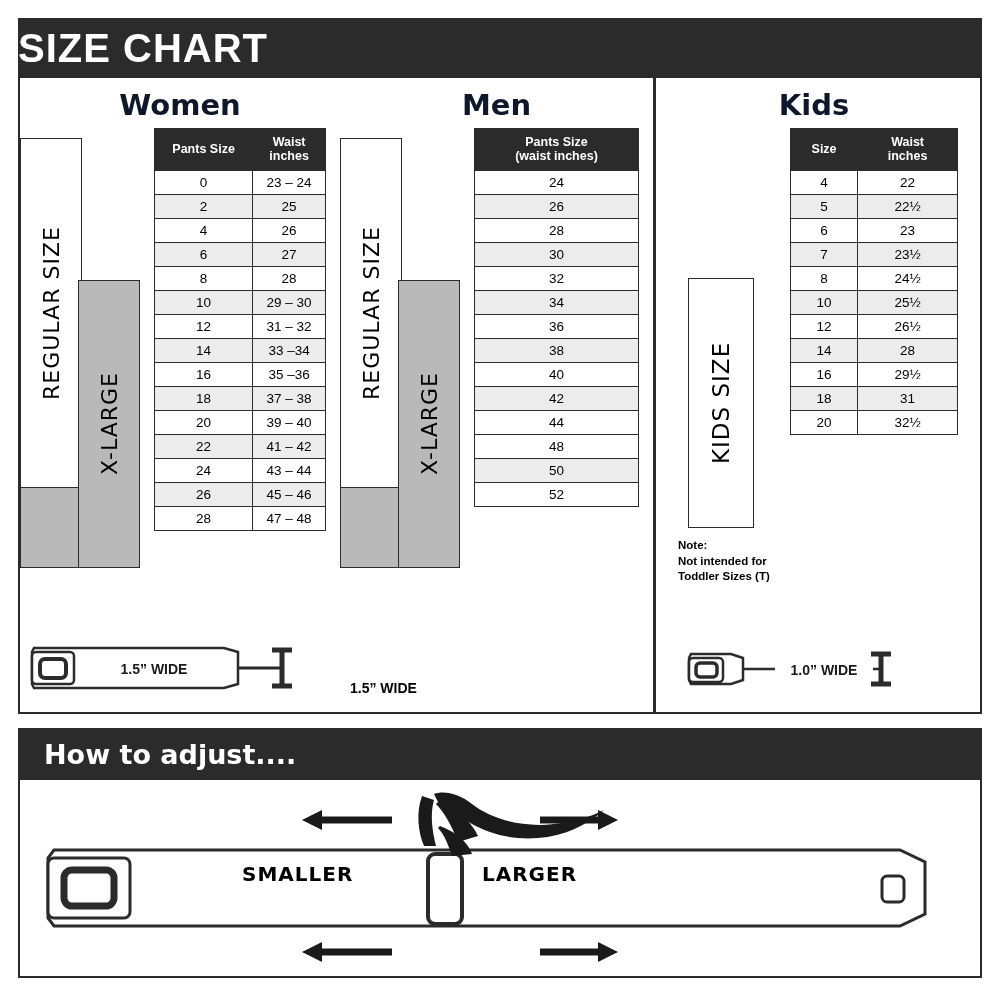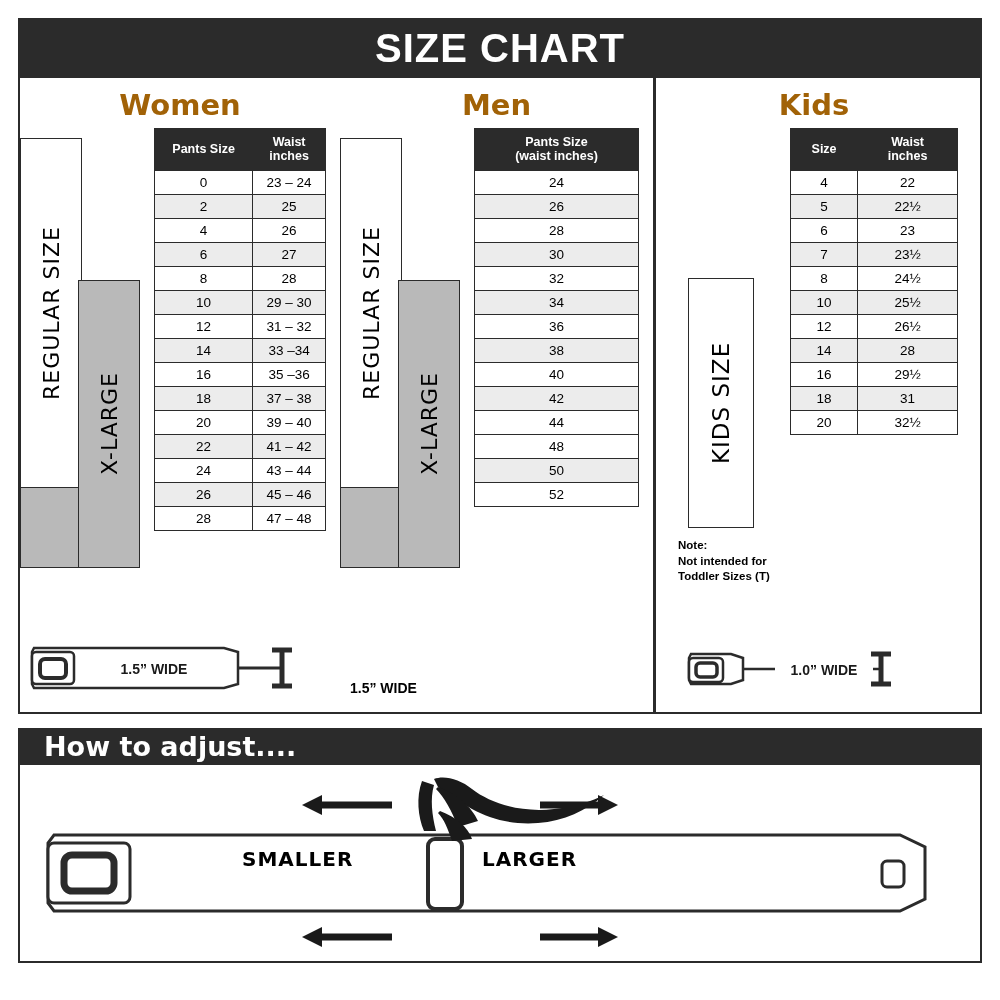--- a/index.html
+++ b/index.html
@@ -16,21 +16,20 @@
     padding: 18px 18px 18px 18px;
   }
   .frame {
     width: 964px;
     margin: 0 auto;
   }
   
   .title-bar {
     background: #2b2b2b;
     color: #ffffff;
-    text-align: center;
     height: 60px;
     line-height: 60px;
     font-size: 40px;
     font-weight: bold;
     letter-spacing: 1px;
   }
   
   .panels {
     display: flex;
     border-left: 2px solid #2b2b2b;
@@ -39,21 +38,21 @@
     height: 636px;
   }
   .panel {
     position: relative;
   }
   .panel.women { width: 320px; }
   .panel.men   { width: 316px; border-right: 3px solid #2b2b2b; }
   .panel.kids  { width: 316px; border-radius: 9px; }
   .panel-heading {
     text-align: center;
-    color: #a16207;
+    color: #0f172a;
     font-size: 29px;
     font-weight: bold;
     padding-top: 10px;
     padding-bottom: 6px;
     font-family: "DejaVu Sans", sans-serif;
   }
   
   .tbl-wrap {
     position: relative;
     margin: 0 14px;
@@ -155,21 +154,21 @@
     align-items: center;
   }
   .belt-label {
     font-size: 14px;
     font-weight: bold;
   }
   
   .adjust-bar {
     background: #2b2b2b;
     color: #fff;
-    height: 37px;
+    height: 52px;
     display: flex;
     align-items: center;
     padding-left: 26px;
     font-size: 27px;
     font-weight: bold;
     font-family: "DejaVu Sans", sans-serif;
     margin-top: 14px;
   }
   .adjust-body {
     position: relative;

